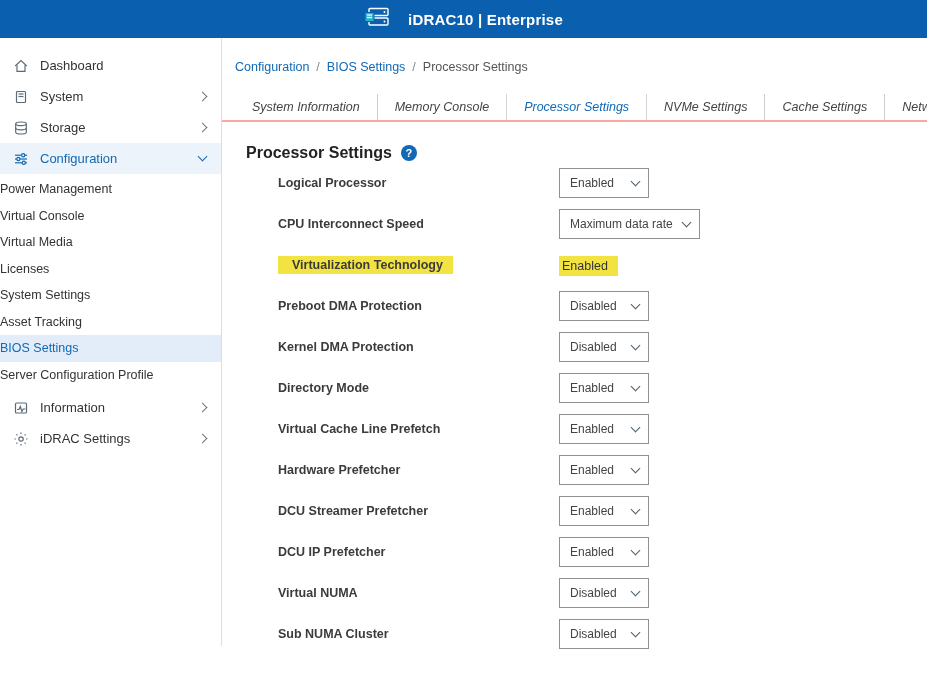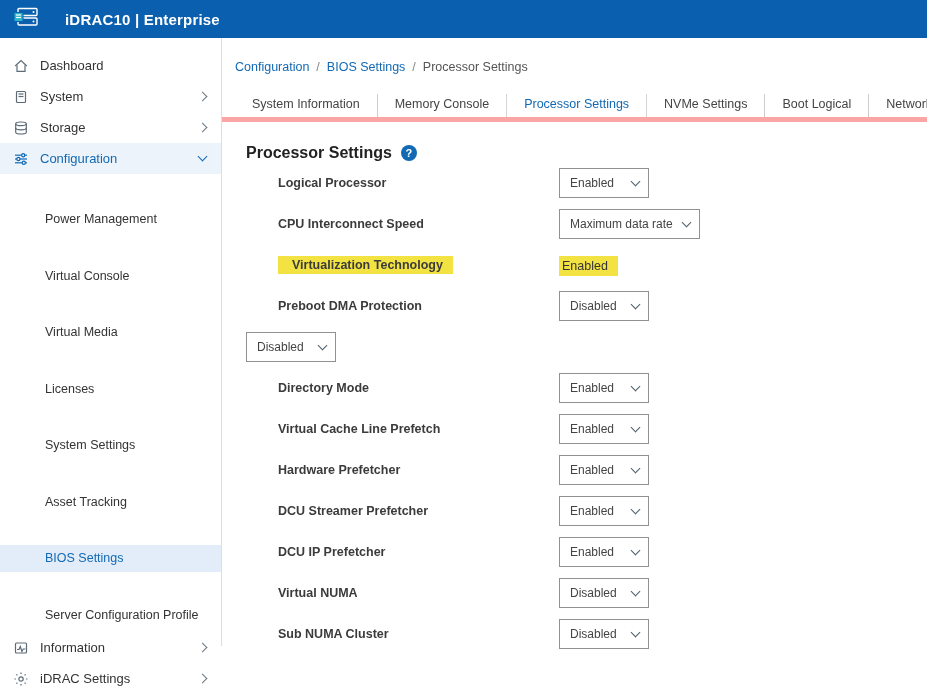--- a/index.html
+++ b/index.html
@@ -10,23 +10,24 @@
     color: #333;
     position: relative;
   }
 
   
   .app-header {
     height: 38px;
     background: var(--header-bg, #0a5fae);
     display: flex;
     align-items: center;
-    gap: 26px;
+    gap: 18px;
     padding: 0 13px;
     color: #fff;
+    justify-content: center;
   }
   .app-title { font-size: 15px; font-weight: 700; letter-spacing: .2px; }
 
   
   .layout { display: flex; height: 608px; }
 
   
   .sidebar {
     width: 222px;
     min-width: 222px;
@@ -54,25 +55,23 @@
   }
   .chev.right { transform: rotate(-45deg); }
   .chev.down  { transform: rotate(45deg); margin-top: -4px; }
   .nav-item.active .chev { border-color: var(--accent, #1269b4); }
 
   .subnav { padding: 2px 0 4px 0; }
   .sub-item {
     height: 26.5px;
     display: flex;
     align-items: center;
-    padding-left: 45px;
     font-size: 12.5px;
     color: #333;
     cursor: pointer;
-    margin-top: 30px;
   }
   .sub-item.selected { background: var(--subitem-selected-bg, #e2edf9); color: var(--accent, #1269b4); }
 
   
   .main { flex: 1; min-width: 0; }
 
   .breadcrumb {
     margin: 22px 0 0 13px;
     font-size: 12.5px;
     display: flex;
@@ -82,23 +81,24 @@
   .bc-link { color: var(--accent, #1269b4); text-decoration: none; cursor: pointer; }
   .bc-link.current { color: #555; cursor: default; }
   .bc-sep { color: #888; }
 
   .tab-bar {
     display: flex;
     align-items: flex-end;
     margin-top: 20px;
     padding-left: 13px;
     height: 28px;
-    border-bottom: 5px solid #fca5a5;
+    border-bottom: 2px solid #fca5a5;
     overflow: hidden;
     white-space: nowrap;
+    font-style: italic;
   }
   .tab {
     flex: 0 0 auto;
     padding: 0 17px;
     font-size: 12.5px;
     color: #444;
     height: 26px;
     line-height: 26px;
     cursor: pointer;
   }
@@ -283,21 +283,21 @@
         <a class="bc-link">BIOS Settings</a>
         <span class="bc-sep">/</span>
         <a class="bc-link current">Processor Settings</a>
       </div>
 
     <div class="tab-bar">
         <div class="tab">System Information</div>
         <div class="tab">Memory Console</div>
         <div class="tab active">Processor Settings</div>
         <div class="tab">NVMe Settings</div>
-        <div class="tab">Boot Logical</div>
+        <div class="tab">Cache Settings</div>
         <div class="tab">Network Settings</div>
       </div>
 
     <div class="content">
       <div class="page-title">
         <span>Processor Settings</span>
         <span class="help-badge">?</span>
       </div>
       <div class="settings-list">
   <div class="setting-row">
@@ -323,20 +323,21 @@
 
   <div class="setting-row">
     <div class="setting-label"><span>Preboot DMA Protection</span></div>
     <div class="setting-control"><div class="select-box">
                 <span>Disabled</span>
                 <span class="caret"></span>
               </div></div>
   </div>
 
   <div class="setting-row">
+    <div class="setting-label"><span>Kernel DMA Protection</span></div>
     <div class="setting-control"><div class="select-box">
                 <span>Disabled</span>
                 <span class="caret"></span>
               </div></div>
   </div>
 
   <div class="setting-row">
     <div class="setting-label"><span>Directory Mode</span></div>
     <div class="setting-control"><div class="select-box">
                 <span>Enabled</span>

